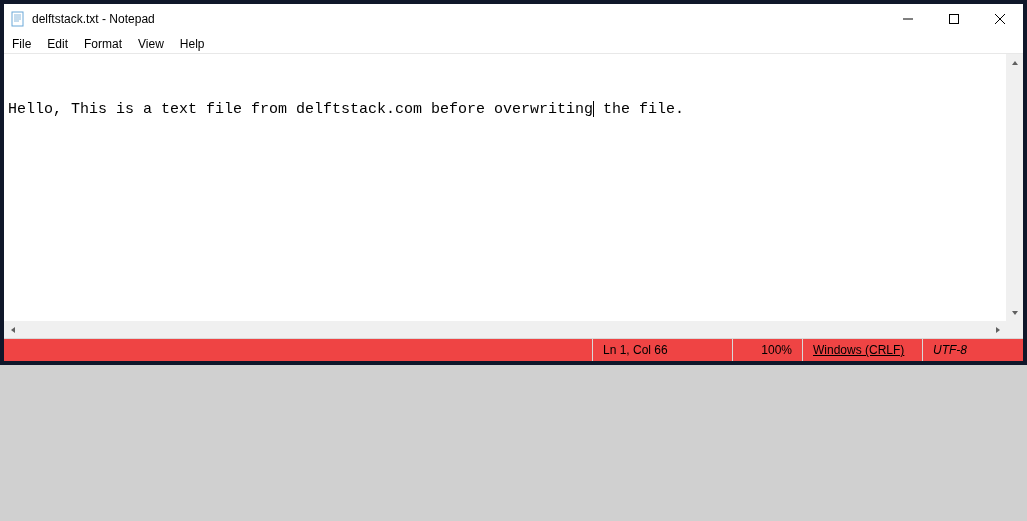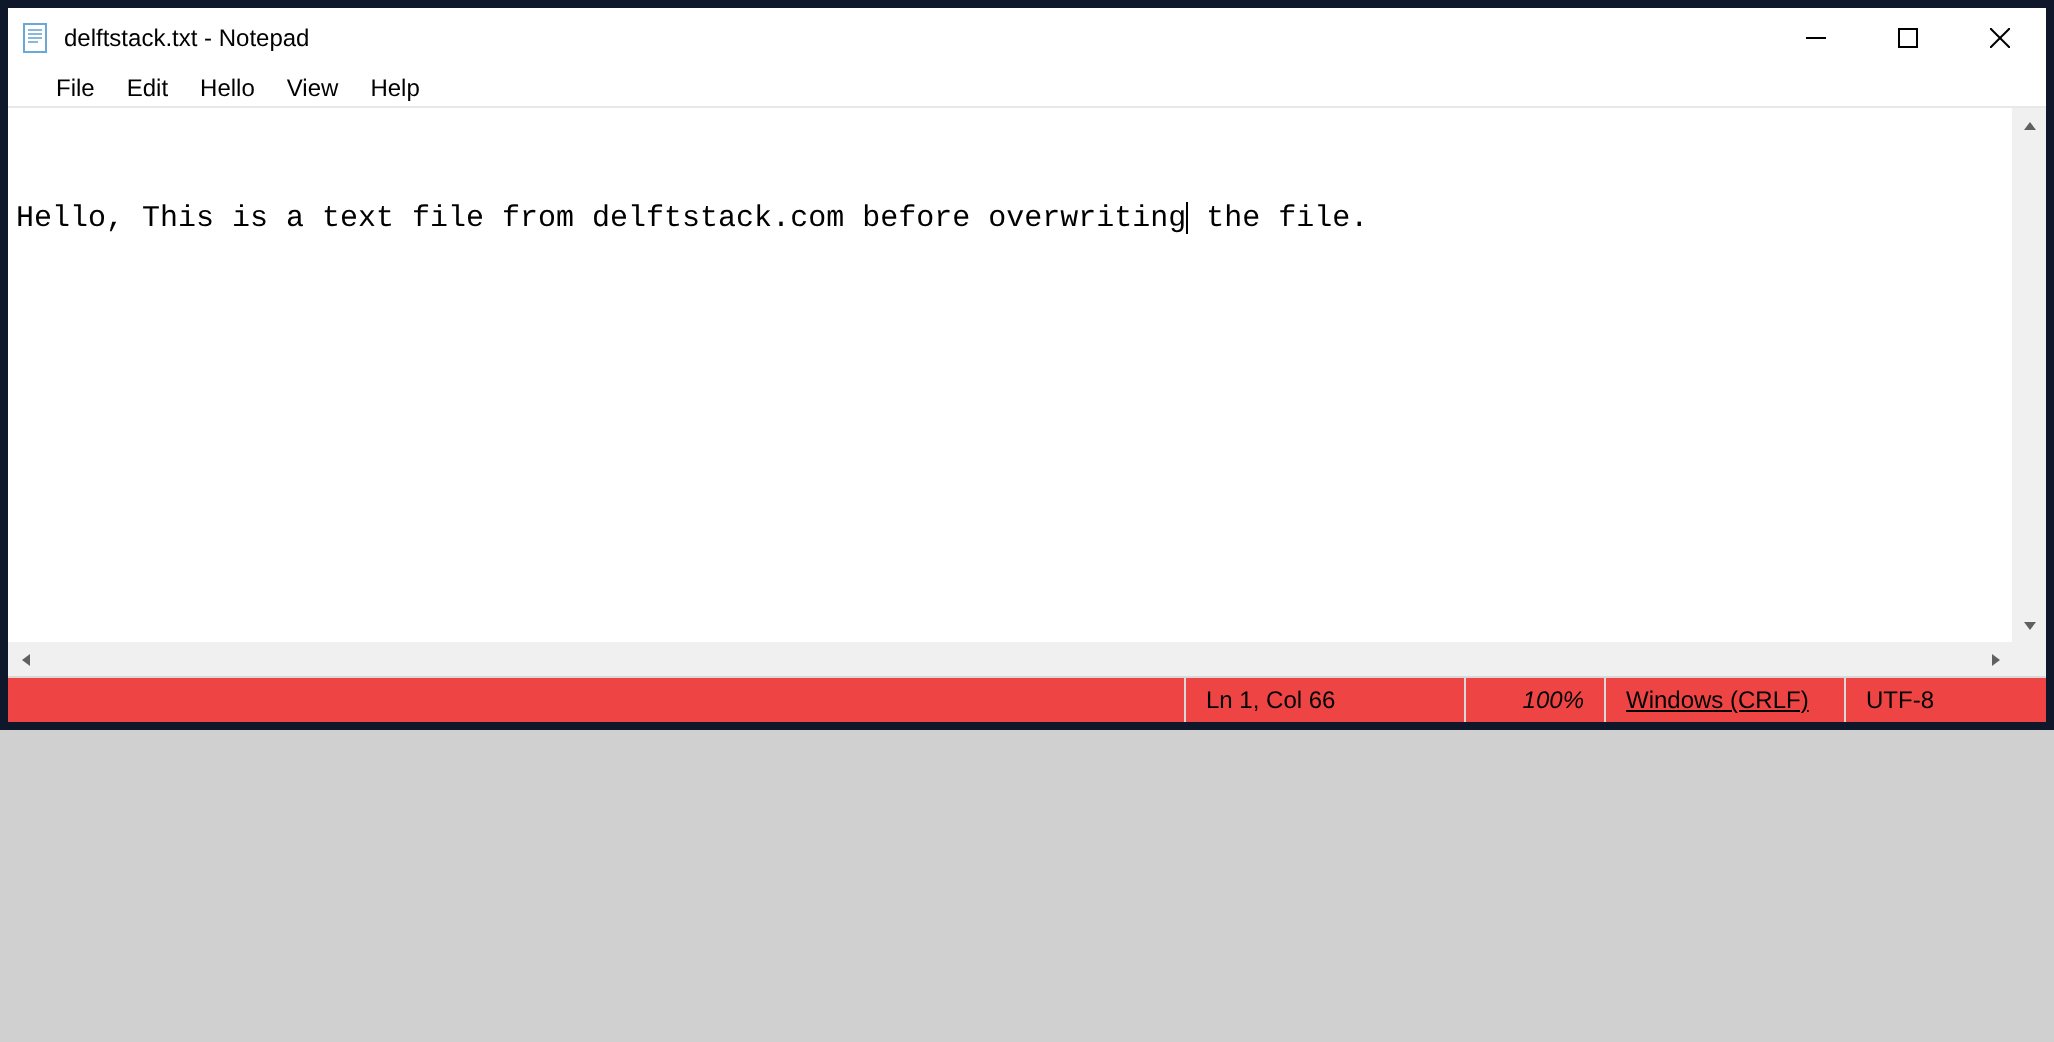--- a/index.html
+++ b/index.html
@@ -59,21 +59,21 @@
       justify-content: center;
       background: transparent;
       border: none;
       cursor: pointer;
     }
     .menu-bar {
       height: 20px;
       background: #ffffff;
       display: flex;
       align-items: center;
-      padding-left: 16px;
+      padding-left: 0;
       border-bottom: 1px solid #e8e8e8;
     }
     .menu-item {
       padding: 2px 8px;
       font-size: 12px;
       cursor: pointer;
       color: #000;
     }
     .content-area {
       flex: 1;
@@ -160,23 +160,23 @@
       flex: 1;
       border-right: 1px solid #d8d8d8;
     }
     .status-cell {
       display: flex;
       align-items: center;
       padding: 0 10px;
       border-right: 1px solid #d8d8d8;
     }
     .status-cell.ln-col { width: 140px; }
-    .status-cell.zoom { width: 70px; justify-content: flex-end; font-style: italic; }
+    .status-cell.zoom { width: 70px; justify-content: flex-end; }
     .status-cell.eol { width: 120px; text-decoration: underline; }
-    .status-cell.enc { width: 100px; border-right: none; }
+    .status-cell.enc { width: 100px; border-right: none; font-style: italic; }
   </style>
 </head>
 <body>
 
 <div class="window">
 
   <div class="title-bar">
     <div class="title-left">
       <span class="app-icon">
         <svg width="16" height="16" viewBox="0 0 16 16">
@@ -205,21 +205,21 @@
           <line x1="0" y1="0" x2="10" y2="10" stroke="#000" stroke-width="1"></line>
           <line x1="10" y1="0" x2="0" y2="10" stroke="#000" stroke-width="1"></line>
         </svg>
       </button>
     </div>
   </div>
 
   <div class="menu-bar">
     <span class="menu-item">File</span>
     <span class="menu-item">Edit</span>
-    <span class="menu-item">Hello</span>
+    <span class="menu-item">Format</span>
     <span class="menu-item">View</span>
     <span class="menu-item">Help</span>
   </div>
 
   <div class="content-area">
     <div class="text-region">
       <div class="text-content"><span>Hello, This is a text file from delftstack.com before overwriting</span><span class="caret"></span><span> the file.</span></div>
     </div>
 
     <div class="scroll-v">

